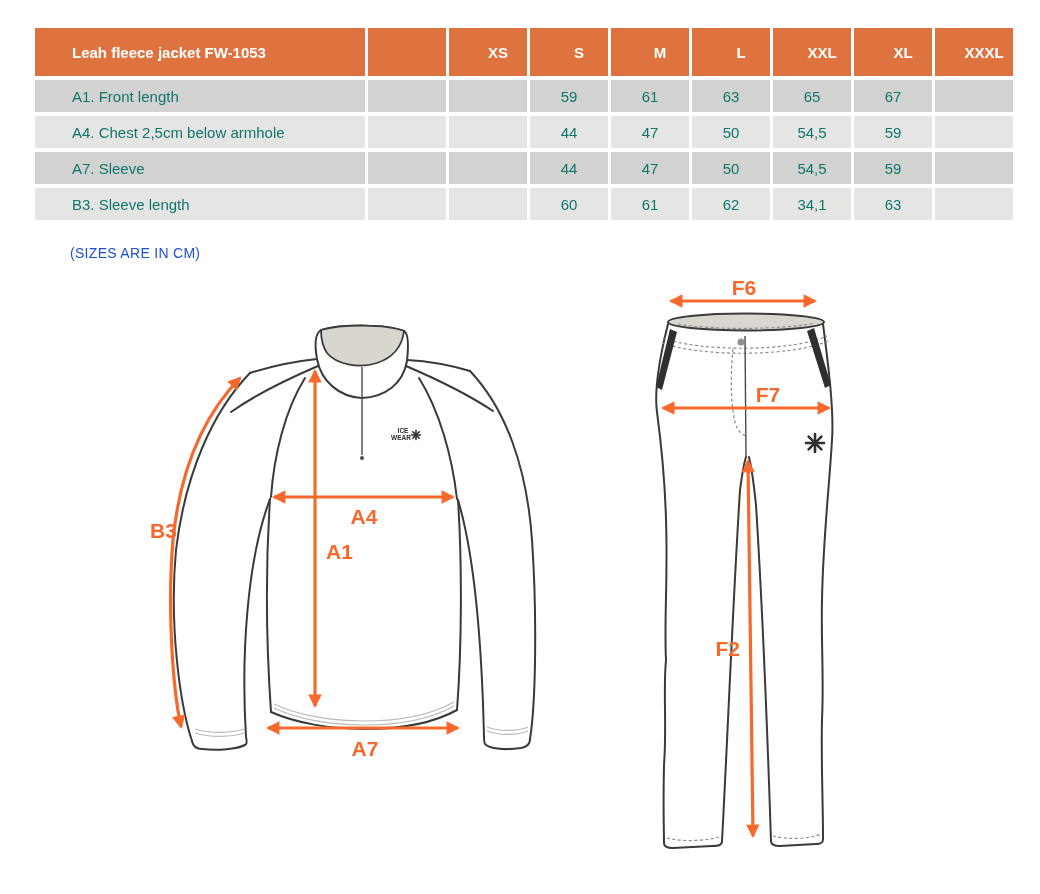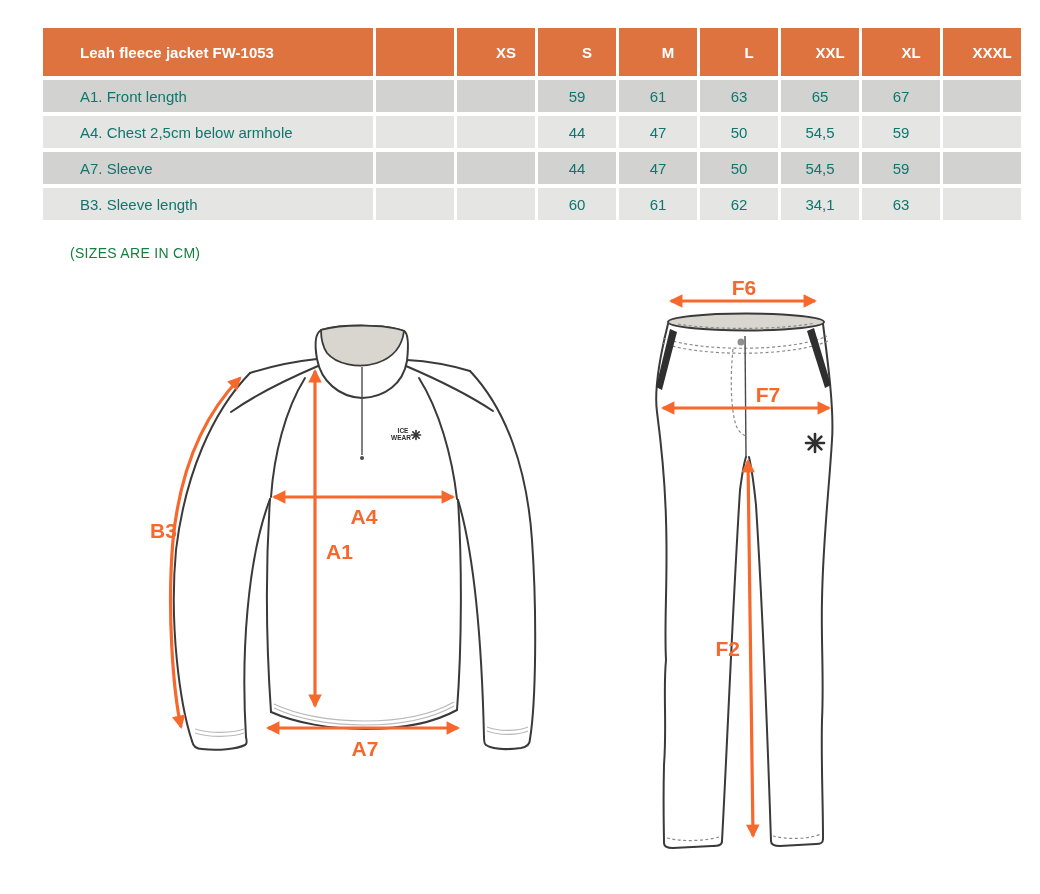--- a/index.html
+++ b/index.html
@@ -3,38 +3,38 @@
 <meta charset="utf-8">
 <style>
   * { margin:0; padding:0; box-sizing:border-box; }
   html,body { background:#ffffff; }
   body { font-family:"Liberation Sans", sans-serif; }
   .page {
     position:relative; width:1040px; height:894px; background:#ffffff; overflow:hidden;
   }
   
   .size-table {
-    position:absolute; left:43px; top:28px;
+    position:absolute; left:35px; top:28px;
     display:grid;
     grid-template-columns:330px repeat(8, 78px);
     grid-template-rows:48px repeat(4, 32px);
     column-gap:3px; row-gap:4px;
   }
   .cell {
     display:flex; align-items:center; justify-content:center;
     font-size:15px; color:#0f766e; white-space:nowrap;
   }
   .cell.th { background:#DF7340; color:#ffffff; font-weight:bold;padding-left:20px; }
   .cell.name { justify-content:flex-start; padding-left:37px; }
   .row-a { background:#D2D2D0; }
   .row-b { background:#E5E5E3; }
   
   .units-note {
     position:absolute; left:70px; top:245px;
-    font-size:14px; color:#15803d; letter-spacing:0.3px;
+    font-size:14px; color:#1d4ed8; letter-spacing:0.3px;
   }
   
   svg.diagram { position:absolute; left:0; top:0; pointer-events:none; }
   .outline { fill:none; stroke:#3a3a3a; stroke-width:2; stroke-linejoin:round; stroke-linecap:round; }
   .thin    { fill:none; stroke:#4a4a4a; stroke-width:1.4; }
   .stitch  { fill:none; stroke:#b9b9b9; stroke-width:1.2; }
   .dashed  { fill:none; stroke:#8a8a8a; stroke-width:1.2; stroke-dasharray:3 2.5; }
   .arrow   { fill:none; stroke:#F6682C; stroke-width:3.2; stroke-linecap:butt; }
   .mlabel  { fill:#F6682C; font-family:"Liberation Sans", sans-serif; font-weight:bold; font-size:21px; }
   .logo-txt{ fill:#2b2b2b; font-family:"Liberation Sans", sans-serif; font-weight:bold; }

